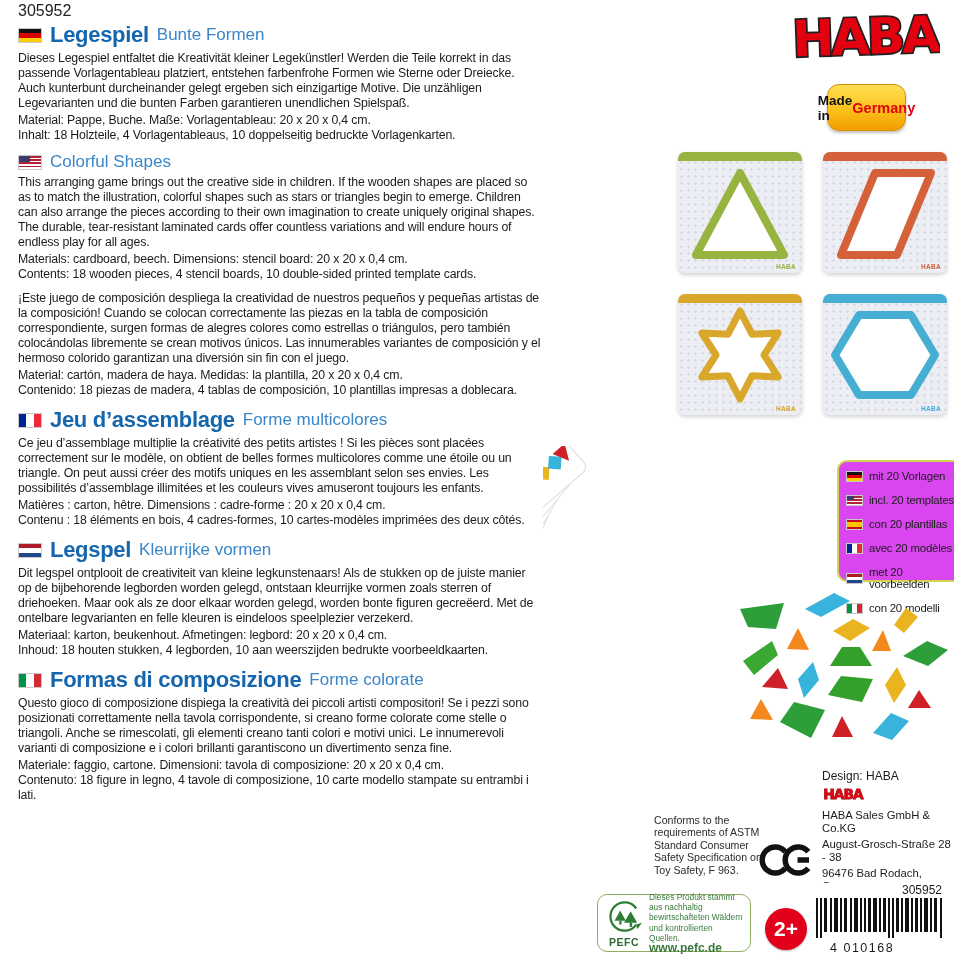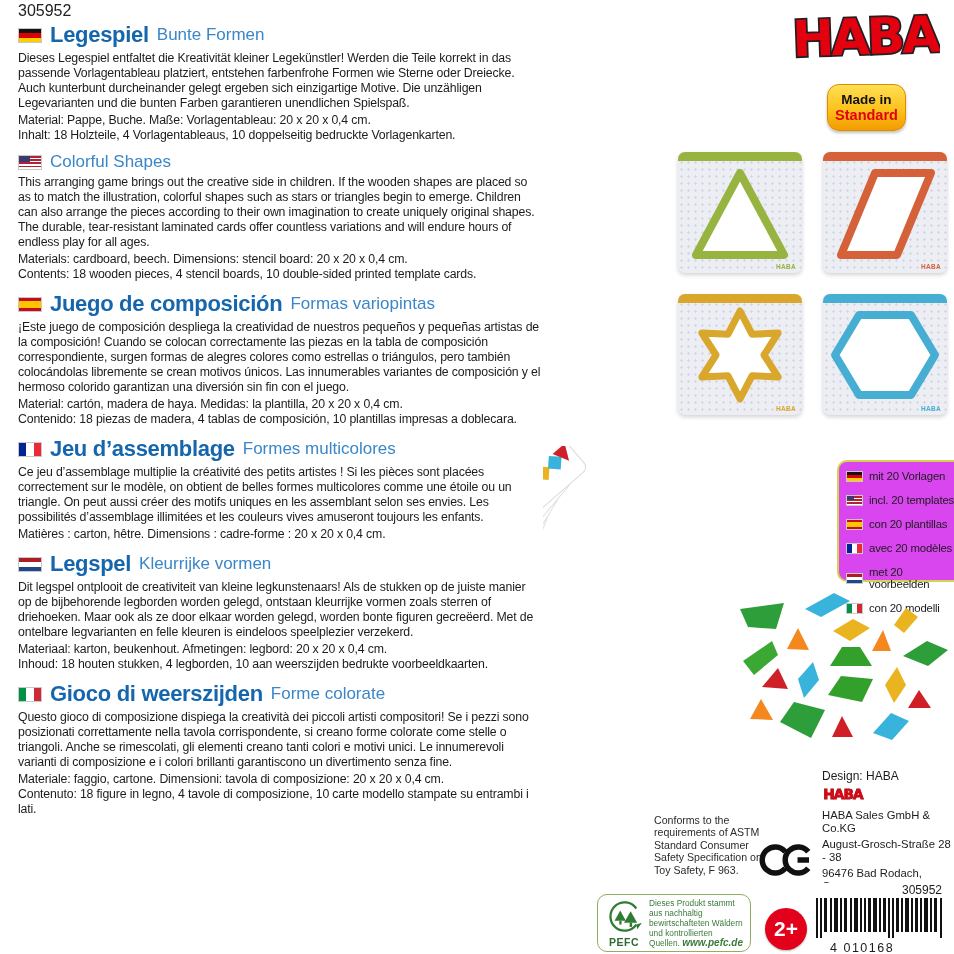--- a/index.html
+++ b/index.html
@@ -25,21 +25,21 @@
   .flag-us .canton{position:absolute;left:0;top:0;width:48%;height:50%;background:#3c3b6e;}
   .flag-es{background:linear-gradient(180deg,#c60b1e 0 25%,#ffc400 25% 75%,#c60b1e 75% 100%);}
   .flag-fr{background:linear-gradient(90deg,#002395 0 33%,#fff 33% 66%,#ed2939 66% 100%);}
   .flag-nl{background:linear-gradient(180deg,#ae1c28 0 33%,#fff 33% 66%,#21468b 66% 100%);}
   .flag-it{background:linear-gradient(90deg,#009246 0 33%,#fff 33% 66%,#ce2b37 66% 100%);}
   
   #haba-logo{position:absolute;left:790px;top:2px;}
   #made-in-badge{
     position:absolute;left:827px;top:84px;width:77px;height:45px;border-radius:12px;
     background:linear-gradient(180deg,#ffdf55 0%,#fcc21b 55%,#f29c00 100%);
-    border:1px solid #d98d00;display:flex;flex-direction:column;align-items:center;justify-content:center;
+    border:1px solid #d98d00;display:flex;align-items:center;justify-content:center;
     box-shadow:0 2px 3px rgba(0,0,0,0.25);
   }
   #made-in-badge .l1{font-size:13.5px;font-weight:bold;color:#111;line-height:15px;}
   #made-in-badge .l2{font-size:14.5px;font-weight:bold;color:#e3000f;line-height:16px;}
   
   .board{
     position:absolute;width:124px;height:121px;border-radius:7px;
     background:radial-gradient(circle,#d4d8e4 1px,transparent 1.3px) 0 0/7px 7px,#eceef4;
     box-shadow:0 2px 4px rgba(0,0,0,0.18);
   }
@@ -56,21 +56,21 @@
   
   #astm-text{position:absolute;left:654px;top:814px;width:116px;font-size:10.6px;line-height:12.4px;color:#2b2b2b;}
   #ce-svg{position:absolute;left:759px;top:842px;}
   #pefc-box{
     position:absolute;left:597px;top:894px;width:154px;height:58px;box-sizing:border-box;
     border:1.5px solid #8fae62;border-radius:10px;background:#fff;display:flex;align-items:center;gap:4px;padding:3px 5px;
   }
   #pefc-logo-wrap{width:42px;text-align:center;flex:0 0 auto;}
   #pefc-logo-wrap .pefc-word{font-size:10.5px;font-weight:bold;color:#2e6b34;letter-spacing:0.5px;line-height:9px;}
   #pefc-text{font-size:8.3px;line-height:10.2px;color:#3a7a3c;}
-  #pefc-text b{font-size:10px;font-style:italic;}
+  #pefc-text b{font-size:12px;}
   #age-badge{
     position:absolute;left:765px;top:908px;width:42px;height:42px;border-radius:50%;
     background:#e2001a;color:#fff;font-weight:bold;font-size:21px;
     display:flex;align-items:center;justify-content:center;box-shadow:0 1px 2px rgba(0,0,0,0.3);
   }
   
   #publisher{position:absolute;left:822px;top:769px;width:132px;}
   #publisher .design{font-size:12px;margin:0 8px 2px 0;}
   #publisher .addr{font-size:11.3px;line-height:13.4px;margin:2px 0 0 0;}
   #publisher .site{font-size:16.5px;font-weight:bold;color:#e3000f;letter-spacing:0.2px;margin:3px 0 0 0;}
@@ -102,70 +102,66 @@
           <span class="canton"></span>
         </span>
       <span class="sec-subtitle">Colorful Shapes</span>
     </div>
     <p class="body">This arranging game brings out the creative side in children. If the wooden shapes are placed so as to match the illustration, colorful shapes such as stars or triangles begin to emerge. Children can also arrange the pieces according to their own imagination to create uniquely original shapes. The durable, tear-resistant laminated cards offer countless variations and will endure hours of endless play for all ages.</p>
     <p class="info">Materials: cardboard, beech. Dimensions: stencil board: 20 x 20 x 0,4 cm.</p>
     <p class="info">Contents: 18 wooden pieces, 4 stencil boards, 10 double-sided printed template cards.</p>
   </section>
 
   <section class="lang-section">
-    <div class="sec-head">
-      <span class="flag flag-es"></span>
-      <span class="sec-title">Juego de composición</span>
-      <span class="sec-subtitle">Formas variopintas</span>
-    </div>
     <p class="body">¡Este juego de composición despliega la creatividad de nuestros pequeños y pequeñas artistas de la composición! Cuando se colocan correctamente las piezas en la tabla de composición correspondiente, surgen formas de alegres colores como estrellas o triángulos, pero también colocándolas libremente se crean motivos únicos. Las innumerables variantes de composición y el hermoso colorido garantizan una diversión sin fin con el juego.</p>
     <p class="info">Material: cartón, madera de haya. Medidas: la plantilla, 20 x 20 x 0,4 cm.</p>
     <p class="info">Contenido: 18 piezas de madera, 4 tablas de composición, 10 plantillas impresas a doblecara.</p>
   </section>
 
   <section class="lang-section">
     <div class="sec-head">
       <span class="flag flag-fr"></span>
       <span class="sec-title">Jeu d’assemblage</span>
-      <span class="sec-subtitle">Formes multicolores</span>
+      <span class="sec-subtitle">Forme multicolores</span>
     </div>
     <p class="body">Ce jeu d’assemblage multiplie la créativité des petits artistes ! Si les pièces sont placées correctement sur le modèle, on obtient de belles formes multicolores comme une étoile ou un triangle. On peut aussi créer des motifs uniques en les assemblant selon ses envies. Les possibilités d’assemblage illimitées et les couleurs vives amuseront toujours les enfants.</p>
     <p class="info">Matières : carton, hêtre. Dimensions : cadre-forme : 20 x 20 x 0,4 cm.</p>
+    <p class="info">Contenu : 18 éléments en bois, 4 cadres-formes, 10 cartes-modèles imprimées des deux côtés.</p>
   </section>
 
   <section class="lang-section">
     <div class="sec-head">
       <span class="flag flag-nl"></span>
       <span class="sec-title">Legspel</span>
       <span class="sec-subtitle">Kleurrijke vormen</span>
     </div>
     <p class="body">Dit legspel ontplooit de creativiteit van kleine legkunstenaars! Als de stukken op de juiste manier op de bijbehorende legborden worden gelegd, ontstaan kleurrijke vormen zoals sterren of driehoeken. Maar ook als ze door elkaar worden gelegd, worden bonte figuren gecreëerd. Met de ontelbare legvarianten en felle kleuren is eindeloos speelplezier verzekerd.</p>
     <p class="info">Materiaal: karton, beukenhout. Afmetingen: legbord: 20 x 20 x 0,4 cm.</p>
     <p class="info">Inhoud: 18 houten stukken, 4 legborden, 10 aan weerszijden bedrukte voorbeeldkaarten.</p>
   </section>
 
   <section class="lang-section">
     <div class="sec-head">
       <span class="flag flag-it"></span>
-      <span class="sec-title">Gioco di weerszijden</span>
+      <span class="sec-title">Formas di composizione</span>
       <span class="sec-subtitle">Forme colorate</span>
     </div>
     <p class="body">Questo gioco di composizione dispiega la creatività dei piccoli artisti compositori! Se i pezzi sono posizionati correttamente nella tavola corrispondente, si creano forme colorate come stelle o triangoli. Anche se rimescolati, gli elementi creano tanti colori e motivi unici. Le innumerevoli varianti di composizione e i colori brillanti garantiscono un divertimento senza fine.</p>
     <p class="info">Materiale: faggio, cartone. Dimensioni: tavola di composizione: 20 x 20 x 0,4 cm.</p>
     <p class="info">Contenuto: 18 figure in legno, 4 tavole di composizione, 10 carte modello stampate su entrambi i lati.</p>
   </section>
 </div>
 
 <svg id="haba-logo" width="150" height="66" viewBox="0 0 150 66">
   <text x="75" y="52" text-anchor="middle" font-family="DejaVu Sans, sans-serif" font-weight="bold" font-size="50" fill="#e3000f" stroke="#231f20" stroke-width="3.5" paint-order="stroke" letter-spacing="-3" transform="rotate(-2 75 33)">HABA</text>
 </svg>
 
 <div id="made-in-badge">
   <span class="l1">Made in</span>
-  <span class="l2">Standard</span>
+  <span class="l2">Germany</span>
 </div>
 
 <div class="board" style="left:678px;top:152px;">
   <div class="bar" style="background:#97b440;"></div>
   <svg width="124" height="98" viewBox="0 0 124 98">
     <polygon points="62,8 106,90 18,90" fill="#ffffff" stroke="#97b440" stroke-width="8" stroke-linejoin="round"></polygon>
   </svg>
   <span class="corner" style="color:#97b440;">HABA</span>
 </div>
 

